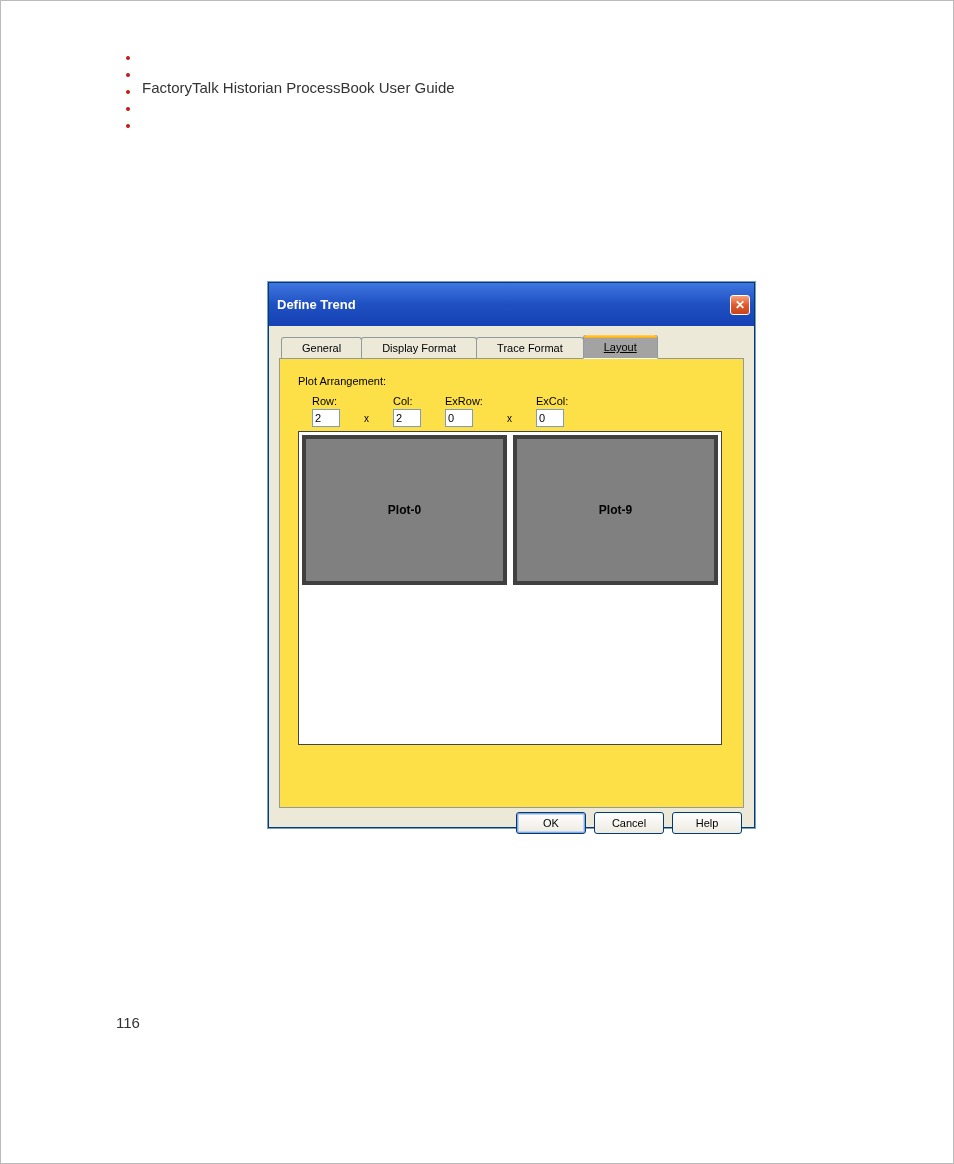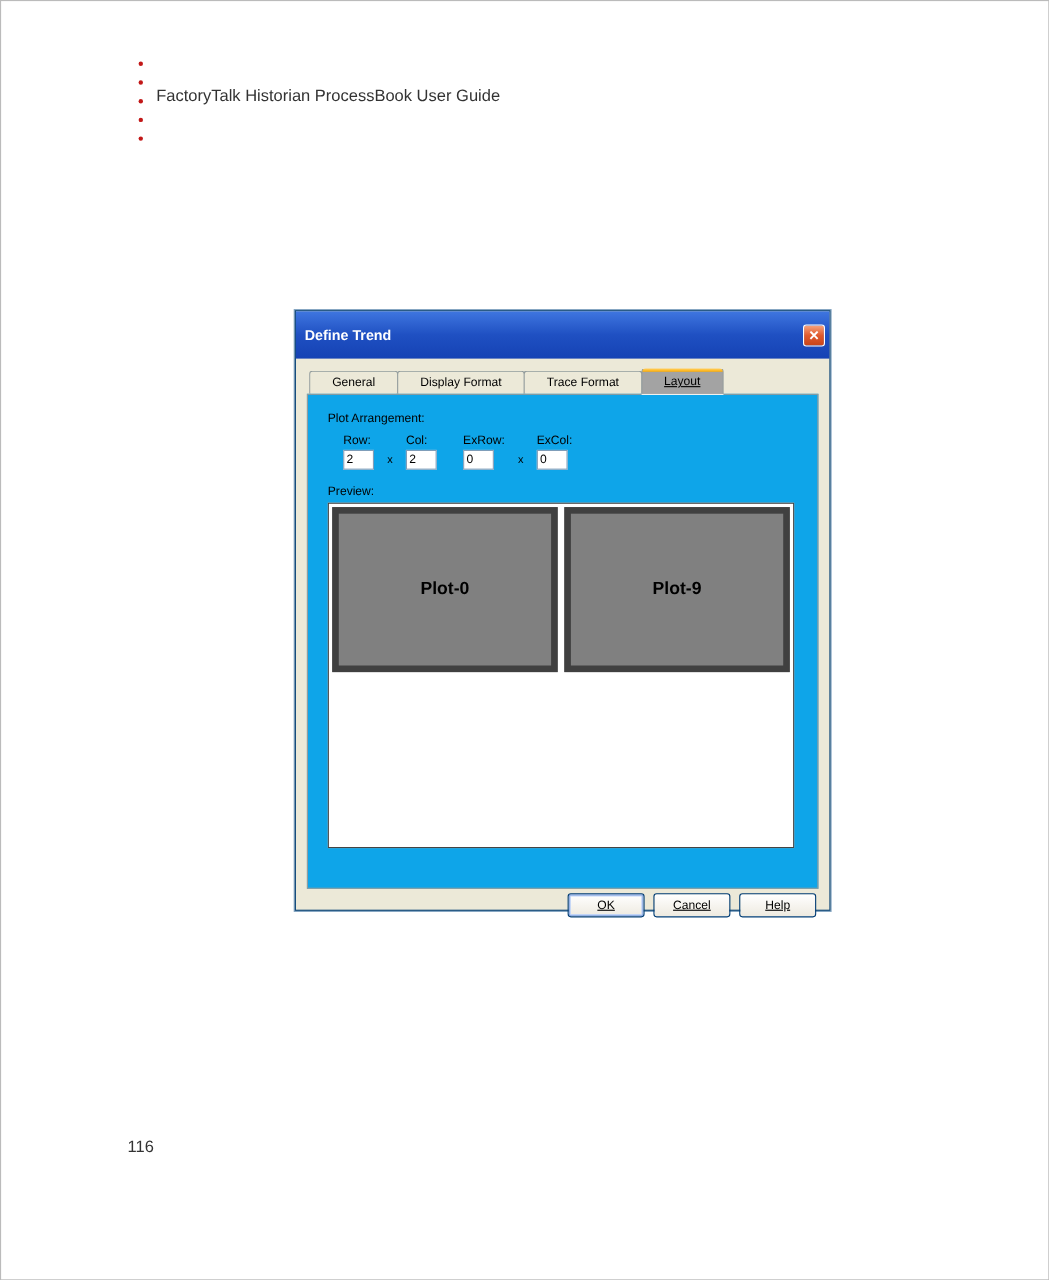--- a/index.html
+++ b/index.html
@@ -37,21 +37,20 @@
     top: 79px;
     font-size: 15px;
     color: #333;
   }
   .page-number {
     position: absolute;
     left: 116px;
     top: 1014px;
     font-size: 15px;
     color: #333;
-    margin-top: 20px;
   }
   .dialog {
     position: absolute;
     left: 268px;
     top: 282px;
     width: 485px;
     height: 544px;
     border: 1px solid #003c74;
     background: #ece9d8;
     box-shadow: 0 0 0 1px #7b9ebd;
@@ -121,39 +120,39 @@
     content: "";
     position: absolute;
     top: -1px; left: 0; right: 0;
     height: 3px;
     background: linear-gradient(to bottom, #ffcf63, #ffad00);
     border-top-left-radius: 3px;
     border-top-right-radius: 3px;
   }
   .tab-panel {
     border: 1px solid #919b9c;
-    background: #0ea5e9;
+    background: #fde047;
     height: 450px;
     padding: 16px 18px;
     box-sizing: border-box;
     position: relative;
   }
   .label {
     font-size: 11px;
     color: #000;
   }
   .arrangement {
     margin-top: 8px;
     margin-left: 14px;
     display: flex;
     gap: 24px;
   }
   .arr-group {
     display: flex;
-    gap: 12px;
+    gap: 24px;
     align-items: flex-end;
   }
   .field {
     display: flex;
     flex-direction: column;
     align-items: flex-start;
     gap: 2px;
   }
   .field input {
     width: 28px;
@@ -175,37 +174,36 @@
     margin-top: 4px;
     border: 1px solid #444;
     width: 422px;
     height: 312px;
     background: #fff;
     display: grid;
     grid-template-columns: 1fr 1fr;
     grid-template-rows: 1fr 1fr;
   }
   .plot {
-    border: 6px solid #404040;
+    border: 4px solid #404040;
     margin: 3px;
     background: #808080;
     display: flex;
     align-items: center;
     justify-content: center;
-    font-size: 16px;
+    font-size: 12px;
     font-weight: bold;
     color: #000;
   }
   .buttons {
     position: absolute;
     right: 12px;
     bottom: 10px;
     display: flex;
     gap: 8px;
-    text-decoration: underline;
   }
   .btn {
     min-width: 70px;
     height: 22px;
     background: linear-gradient(to bottom, #ffffff, #eeeae0);
     border: 1px solid #003c74;
     border-radius: 3px;
     font-size: 11px;
     font-family: inherit;
     cursor: pointer;
@@ -275,21 +273,20 @@
               <input type="text" value="0" style="">
             </div>
             <span class="times">x</span>
             <div class="field">
               <span class="label">ExCol:</span>
               <input type="text" value="0" style="">
             </div>
           </div>
         </div>
 
-        <div class="label preview-label">Preview:</div>
         <div class="preview">
           <div class="plot">Plot-0</div>
           <div class="plot">Plot-9</div>
         </div>
       </div>
 
       <div class="buttons">
         <button class="btn default">OK</button>
         <button class="btn">Cancel</button>
         <button class="btn">Help</button>

